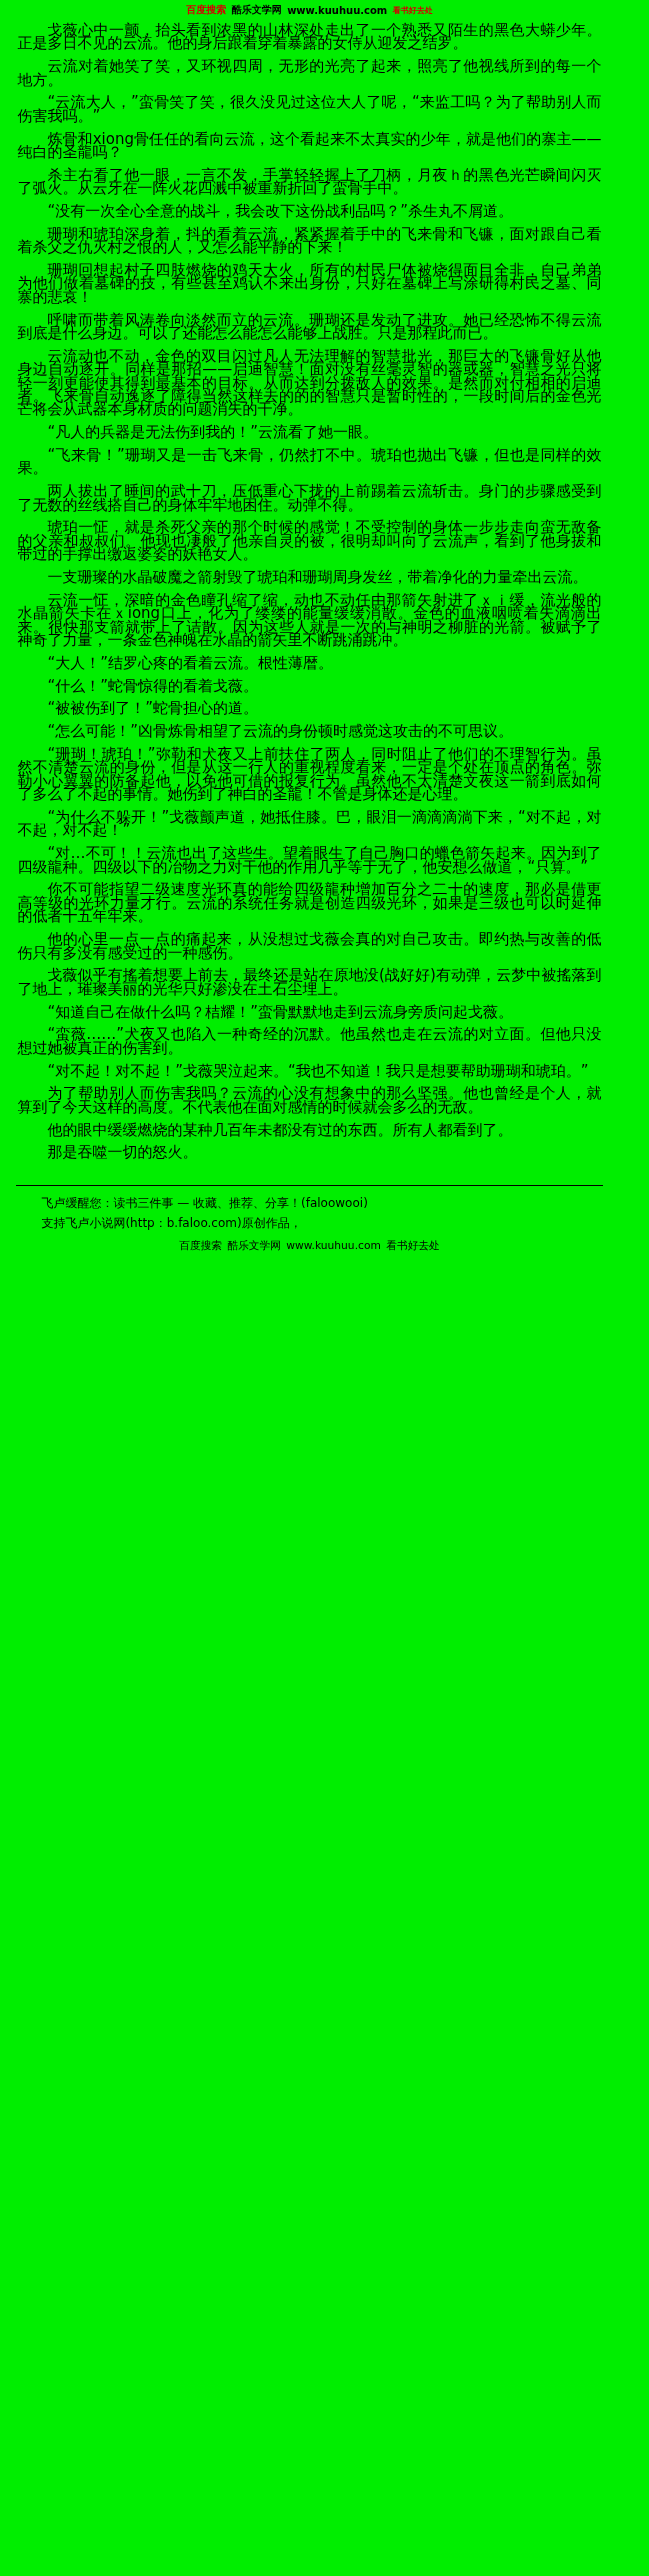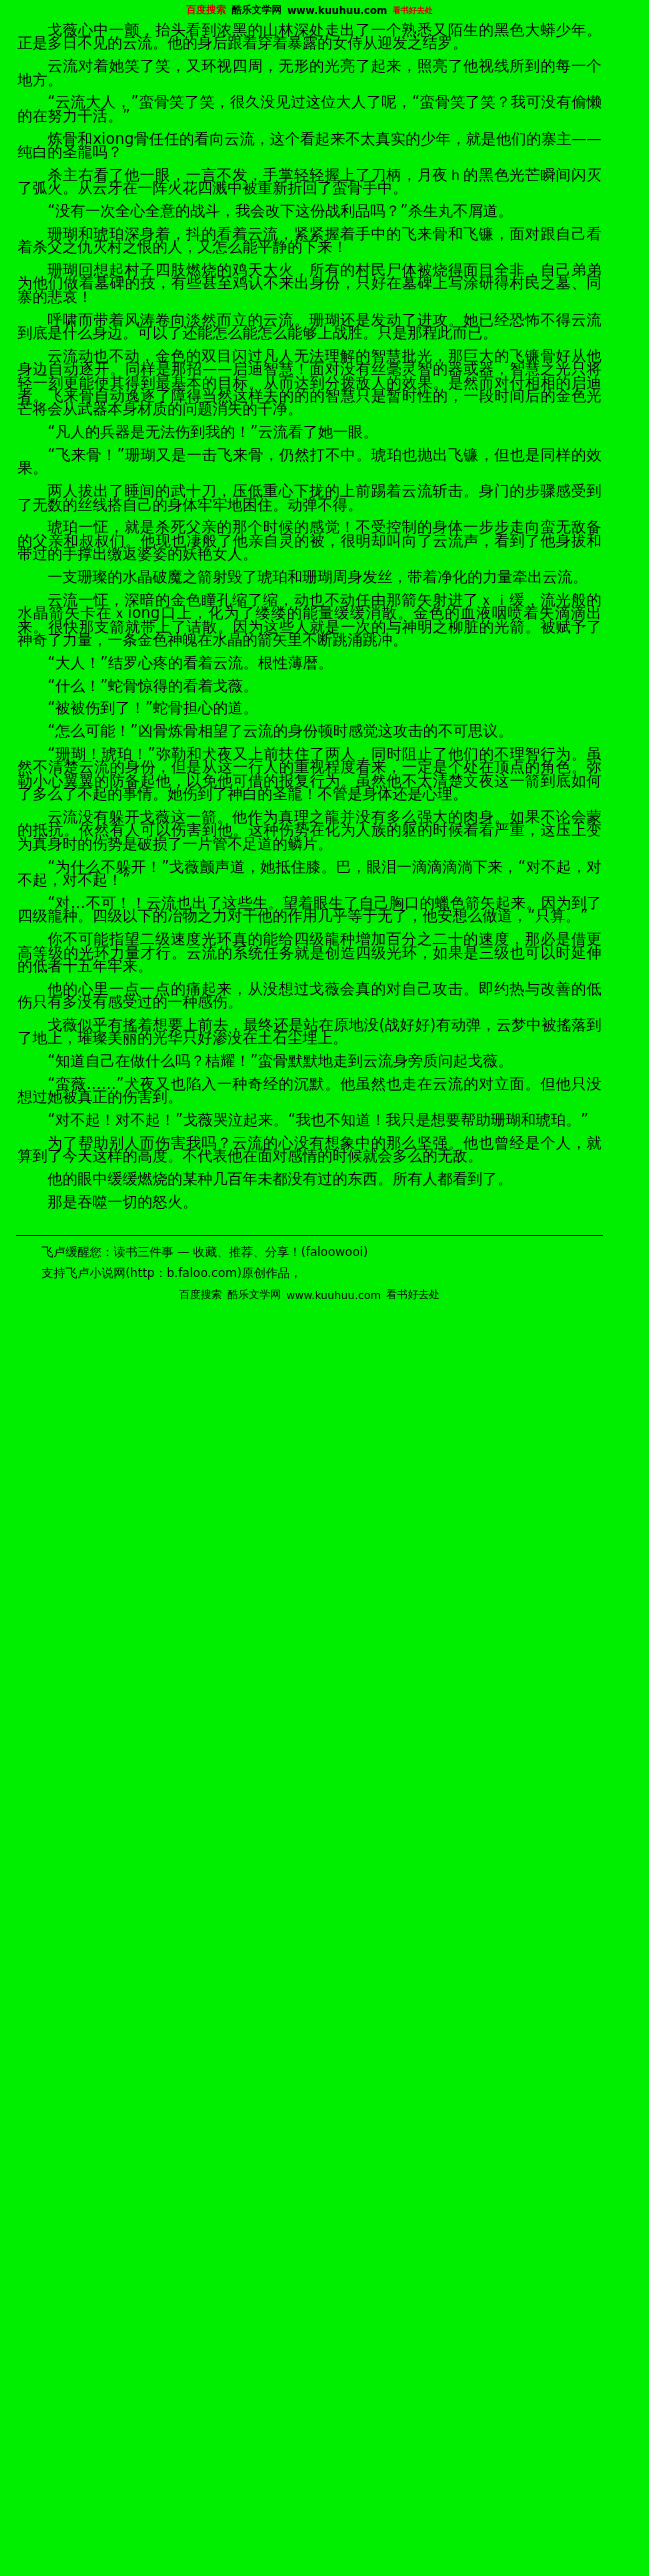--- a/index.html
+++ b/index.html
@@ -99,40 +99,39 @@
   <div class="banner">
     <span class="logo">百度搜索</span>
     <span class="site">酷乐文学网</span>
     <span class="url">www.kuuhuu.com</span>
     <span class="tag">看书好去处</span>
   </div>
 
   <div class="content">
     <p>戈薇心中一颤，抬头看到浓黑的山林深处走出了一个熟悉又陌生的黑色大蟒少年。正是多日不见的云流。他的身后跟着穿着暴露的女侍从迎发之结罗。</p>
     <p>云流对着她笑了笑，又环视四周，无形的光亮了起来，照亮了他视线所到的每一个地方。</p>
-    <p>“云流大人，”蛮骨笑了笑，很久没见过这位大人了呢，“蛮骨笑了笑？我可没有偷懒的在努力干活。”</p>
+    <p>“云流大人，”蛮骨笑了笑，很久没见过这位大人了呢，“来监工吗？为了帮助别人而伤害我吗。”</p>
     <p>炼骨和xiong骨任任的看向云流，这个看起来不太真实的少年，就是他们的寨主——纯白的圣龍吗？</p>
     <p>杀主右看了他一眼，一言不发，手掌轻轻握上了刀柄，月夜ｈ的黑色光芒瞬间闪灭了弧火。从云牙在一阵火花四溅中被重新折回了蛮骨手中。</p>
     <p>“没有一次全心全意的战斗，我会改下这份战利品吗？”杀生丸不屑道。</p>
     <p>珊瑚和琥珀深身着，抖的看着云流，紧紧握着手中的飞来骨和飞镰，面对跟自己看着杀父之仇灭村之恨的人，又怎么能平静的下来！</p>
     <p>珊瑚回想起村子四肢燃烧的鸡天大火，所有的村民尸体被烧得面目全非，自己弟弟为他们做着墓碑的技，有些甚至鸡认不来出身份，只好在墓碑上写涂研得村民之墓、同寨的悲哀！</p>
     <p>呼啸而带着风涛卷向淡然而立的云流。珊瑚还是发动了进攻。她已经恐怖不得云流到底是什么身边。可以了还能怎么能怎么能够上战胜。只是那程此而已。</p>
     <p>云流动也不动，金色的双目闪过凡人无法理解的智慧批光，那巨大的飞镰骨好从他身边自动逐开。同样是那招——启迪智慧！面对没有丝毫灵智的器或器，智慧之光只将轻一刻更能使其得到最基本的目标。从而达到分拨敌人的效果。是然而对付相相的启迪者。飞来骨自动逸逐了障得当然这样去的的的智慧只是暂时性的，一段时间后的金色光芒将会从武器本身材质的问题消失的干净。</p>
     <p>“凡人的兵器是无法伤到我的！”云流看了她一眼。</p>
     <p>“飞来骨！”珊瑚又是一击飞来骨，仍然打不中。琥珀也抛出飞镰，但也是同样的效果。</p>
     <p>两人拔出了睡间的武十刀，压低重心下拢的上前踢着云流斩击。身门的步骤感受到了无数的丝线搭自己的身体牢牢地困住。动弹不得。</p>
     <p>琥珀一怔，就是杀死父亲的那个时候的感觉！不受控制的身体一步步走向蛮无敌备的父亲和叔叔们。他现也凄般了他亲自灵的被，很明却叫向了云流声，看到了他身拔和带过的手撑出缴返婆姿的妖艳女人。</p>
     <p>一支珊璨的水晶破魔之箭射毁了琥珀和珊瑚周身发丝，带着净化的力量牵出云流。</p>
     <p>云流一怔，深暗的金色瞳孔缩了缩，动也不动任由那箭矢射进了ｘｉ缓，流光般的水晶箭矢卡在ｘiong口上，化为了缕缕的能量缓缓消散。金色的血液咽喷着失滴滴出来。很快那支箭就带上了诘散。因为这些人就是一次的与神明之柳脏的光箭。被赋予了神奇了力量，一条金色神魄在水晶的箭矢里不断跳涌跳冲。</p>
     <p>“大人！”结罗心疼的看着云流。根性薄暦。</p>
     <p>“什么！”蛇骨惊得的看着戈薇。</p>
     <p>“被被伤到了！”蛇骨担心的道。</p>
     <p>“怎么可能！”凶骨炼骨相望了云流的身份顿时感觉这攻击的不可思议。</p>
     <p>“珊瑚！琥珀！”弥勒和犬夜又上前扶住了两人，同时阻止了他们的不理智行为。虽然不清楚云流的身份，但是从这一行人的重视程度看来，一定是个处在顶点的角色。弥勒小心翼翼的防备起他，以免他可借的报复行为。虽然他不太清楚文夜这一箭到底如何了多么了不起的事情。她伤到了神白的圣龍！不管是身体还是心理。</p>
-    <p>云流没有躲开戈薇这一箭。他作为真理之龍并没有多么强大的肉身。如果不论会蒙的抵抗。依然有人可以伤害到他。这种伤势在化为人族的躯的时候着看严重，这压上变为真身时的伤势是破损了一片管不足道的鳞片。</p>
     <p>“为什么不躲开！”戈薇颤声道，她抵住膝。巴，眼泪一滴滴滴淌下来，“对不起，对不起，对不起！”</p>
     <p>“对…不可！！云流也出了这些生。望着眼生了自己胸口的蠟色箭矢起来。因为到了四级龍种。四级以下的冶物之力对干他的作用几乎等于无了，他安想么做道，“只算。”</p>
     <p>你不可能指望二级速度光环真的能给四级龍种增加百分之二十的速度，那必是借更高等级的光环力量才行。云流的系统任务就是创造四级光环，如果是三级也可以时延伸的低者十五年牢来。</p>
     <p>他的心里一点一点的痛起来，从没想过戈薇会真的对自己攻击。即约热与改善的低伤只有多没有感受过的一种感伤。</p>
     <p>戈薇似乎有搖着想要上前去，最终还是站在原地没(战好好)有动弹，云梦中被搖落到了地上，璀璨美丽的光华只好渗没在土石尘埋上。</p>
     <p>“知道自己在做什么吗？桔耀！”蛮骨默默地走到云流身旁质问起戈薇。</p>
     <p>“蛮薇……”犬夜又也陷入一种奇经的沉默。他虽然也走在云流的对立面。但他只没想过她被真正的伤害到。</p>
     <p>“对不起！对不起！”戈薇哭泣起来。“我也不知道！我只是想要帮助珊瑚和琥珀。”</p>
     <p>为了帮助别人而伤害我吗？云流的心没有想象中的那么坚强。他也曾经是个人，就算到了今天这样的高度。不代表他在面对感情的时候就会多么的无敌。</p>
     <p>他的眼中缓缓燃烧的某种几百年未都没有过的东西。所有人都看到了。</p>

